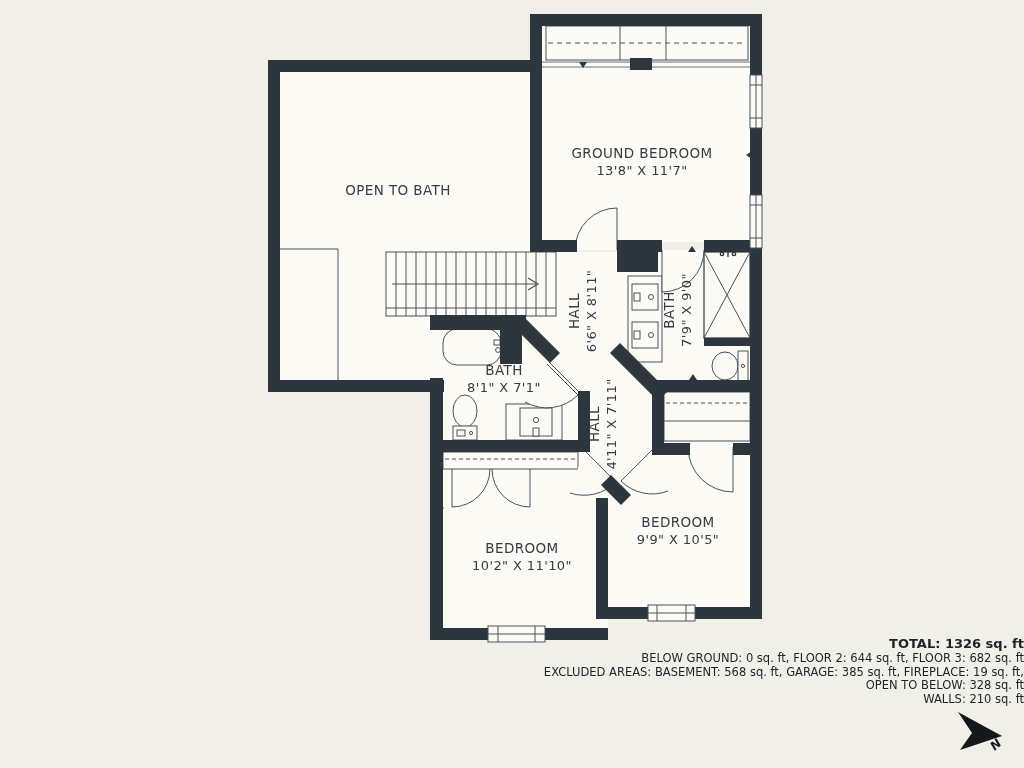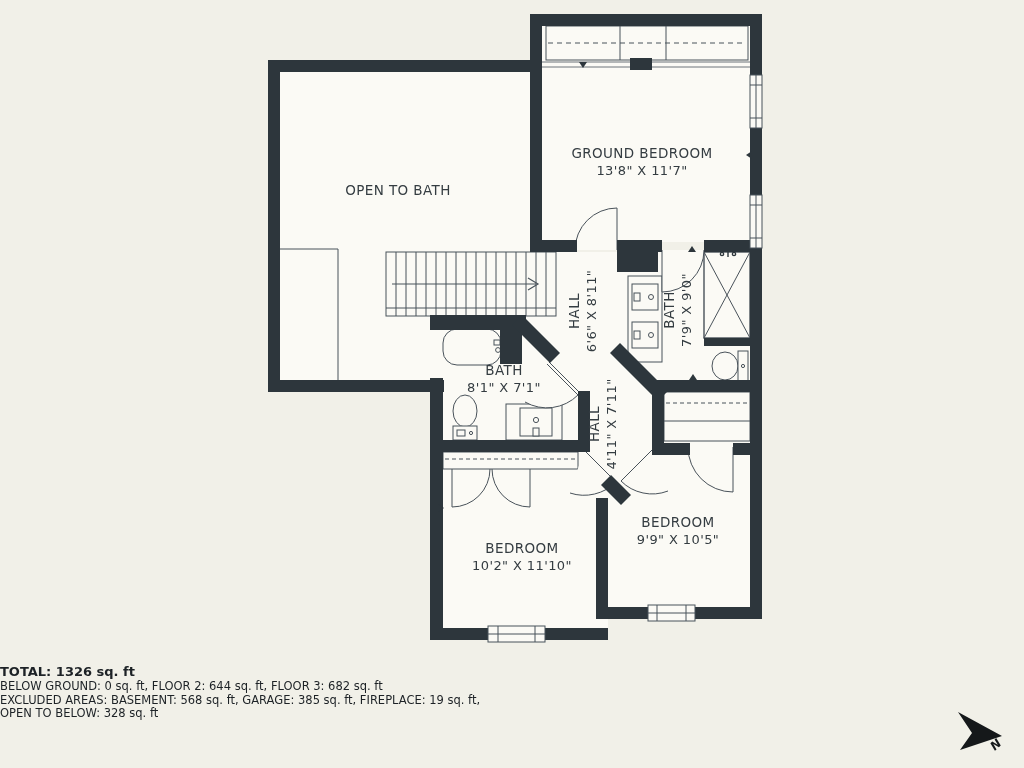--- a/index.html
+++ b/index.html
@@ -5,21 +5,21 @@
   html,body{margin:0;padding:0;}
   body{background:#f1f0e8;font-family:"DejaVu Sans","Liberation Sans",sans-serif;}
   .canvas{position:relative;width:1024px;height:768px;background:#f1f0e8;overflow:hidden;}
   .plan-svg{position:absolute;left:0;top:0;}
   .lbl{position:absolute;transform:translate(-50%,-50%);text-align:center;color:#343c41;
        font-size:13.5px;line-height:17px;letter-spacing:.4px;white-space:nowrap;}
   .lbl.rot{transform:translate(-50%,-50%) rotate(-90deg);}
   .lbl .nm{font-size:13.5px;}
   .lbl .dm{font-size:13px;}
   .otb-lbl{font-size:14px;}
-  .footer{position:absolute;left:0;right:0;top:664px;text-align:left;color:#1d2226;
+  .footer{position:absolute;left:0;right:0;top:636px;text-align:right;color:#1d2226;
           font-size:11.5px;line-height:13.5px;}
   .footer .total{font-weight:bold;font-size:13px;line-height:16px;}
 </style>
 </head>
 <body>
 
 <div class="canvas">
 
   <svg class="plan-svg" width="1024" height="768" viewBox="0 0 1024 768">
 
@@ -218,15 +218,16 @@
   <div class="lbl" style="left:678px;top:531px;">
     <div class="nm">BEDROOM</div>
     <div class="dm">9'9" X 10'5"</div>
   </div>
 
   <div class="footer">
     <div class="total">TOTAL: 1326 sq. ft</div>
     <div>BELOW GROUND: 0 sq. ft, FLOOR 2: 644 sq. ft, FLOOR 3: 682 sq. ft</div>
     <div>EXCLUDED AREAS: BASEMENT: 568 sq. ft, GARAGE: 385 sq. ft, FIREPLACE: 19 sq. ft,</div>
     <div>OPEN TO BELOW: 328 sq. ft</div>
+    <div>WALLS: 210 sq. ft</div>
   </div>
 
 </div>
 
 </body></html>

